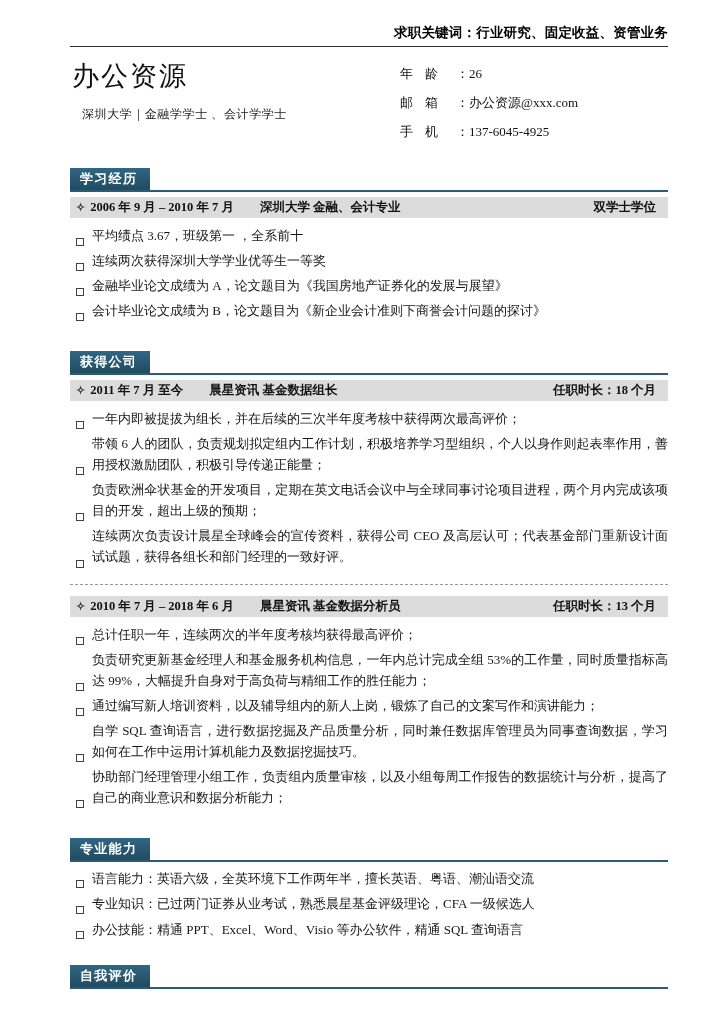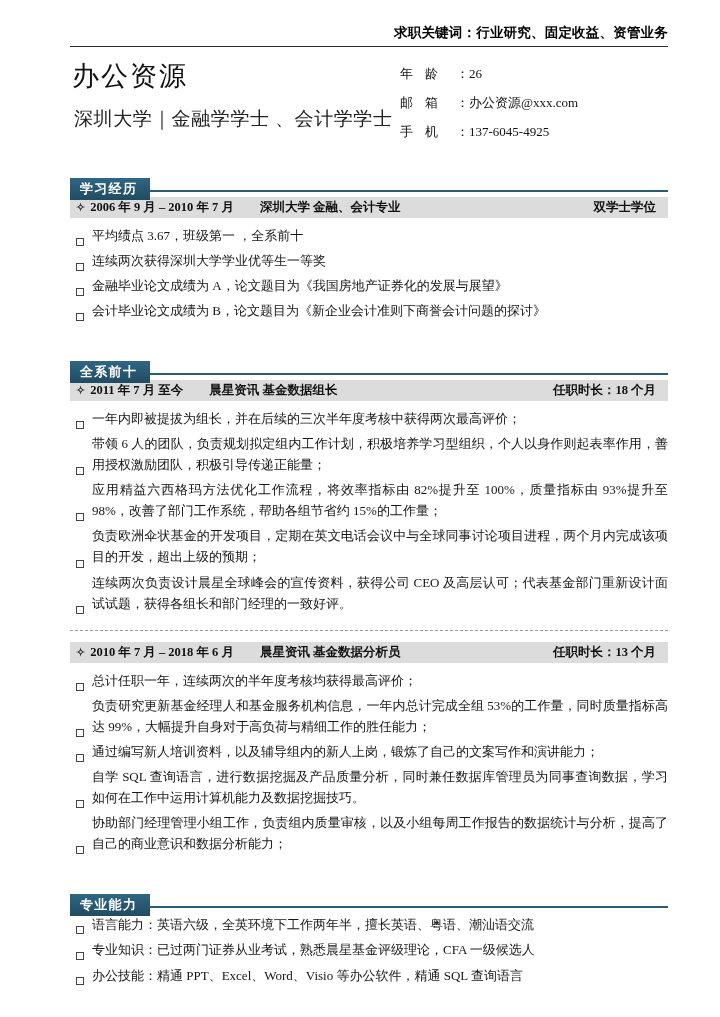--- a/index.html
+++ b/index.html
@@ -44,24 +44,24 @@
   .header-left { flex: 0 0 330px; }
   .name {
     font-size: 27px;
     font-weight: normal;
     letter-spacing: 2px;
     line-height: 1.15;
     margin: 0 0 14px 2px;
     color: #111;
   }
   .subtitle {
-    font-size: 19px;
+    font-size: 12px;
     letter-spacing: .6px;
     color: #222;
-    margin-left: 4px;
+    margin-left: 12px;
   }
   .header-right {
     flex: 1 1 auto;
     padding-top: 6px;
   }
   .contact-row {
     display: flex;
     font-size: 13px;
     line-height: 1;
     margin-bottom: 16px;
@@ -83,21 +83,21 @@
 
   .section-head {
     position: relative;
     height: 22px;
     border-bottom: 2.2px solid #2a5c76;
     margin-bottom: 5px;
   }
   .section-badge {
     position: absolute;
     left: 0;
-    top: 10px;
+    top: 0;
     height: 22px;
     line-height: 22px;
     padding: 0 13px 0 10px;
     background: linear-gradient(to bottom, #2f6785 0%, #28576f 55%, #204c62 100%);
     color: #ffffff;
     font-size: 13px;
     font-weight: bold;
     letter-spacing: 1.3px;
     white-space: nowrap;
     font-family: "Liberation Sans", "DejaVu Sans", sans-serif;
@@ -224,44 +224,40 @@
         </li>
       <li>
           <span class="bullet-box"></span>
           <span class="bullet-text">会计毕业论文成绩为 B，论文题目为《新企业会计准则下商誉会计问题的探讨》</span>
         </li>
     </ul>
   </div>
 
   <div class="section gap-lg">
     <div class="section-head">
-      <span class="section-badge">全系前十</span>
+      <span class="section-badge">获得公司</span>
     </div>
 
     <div class="entry-bar">
       <span class="entry-diamond">✧</span>
       <span class="entry-date">2011 年 7 月      至今</span>
       <span class="entry-mid">晨星资讯   基金数据组长</span>
       <span class="entry-right">任职时长：18 个月</span>
     </div>
     <ul class="bullets">
       <li>
           <span class="bullet-box"></span>
           <span class="bullet-text">一年内即被提拔为组长，并在后续的三次半年度考核中获得两次最高评价；</span>
         </li>
       <li>
           <span class="bullet-box"></span>
           <span class="bullet-text">带领 6 人的团队，负责规划拟定组内工作计划，积极培养学习型组织，个人以身作则起表率作用，善用授权激励团队，积极引导传递正能量；</span>
         </li>
       <li>
           <span class="bullet-box"></span>
-          <span class="bullet-text">应用精益六西格玛方法优化工作流程，将效率指标由 82%提升至 100%，质量指标由 93%提升至 98%，改善了部门工作系统，帮助各组节省约 15%的工作量；</span>
-        </li>
-      <li>
-          <span class="bullet-box"></span>
           <span class="bullet-text">负责欧洲伞状基金的开发项目，定期在英文电话会议中与全球同事讨论项目进程，两个月内完成该项目的开发，超出上级的预期；</span>
         </li>
       <li>
           <span class="bullet-box"></span>
           <span class="bullet-text">连续两次负责设计晨星全球峰会的宣传资料，获得公司 CEO 及高层认可；代表基金部门重新设计面试试题，获得各组长和部门经理的一致好评。</span>
         </li>
     </ul>
 
     <div class="dash-sep"></div>
 

